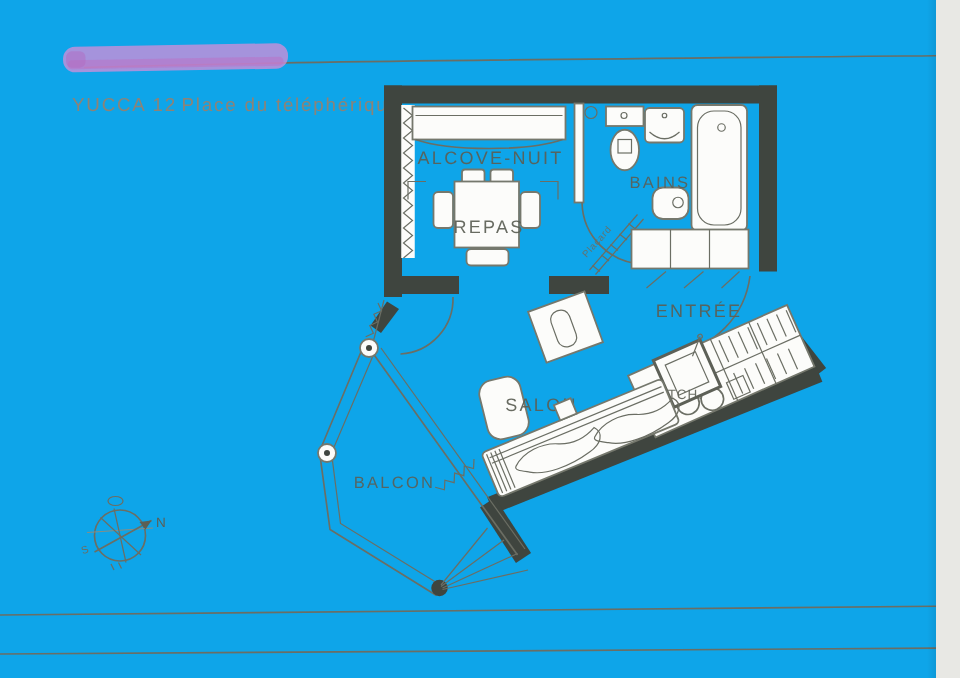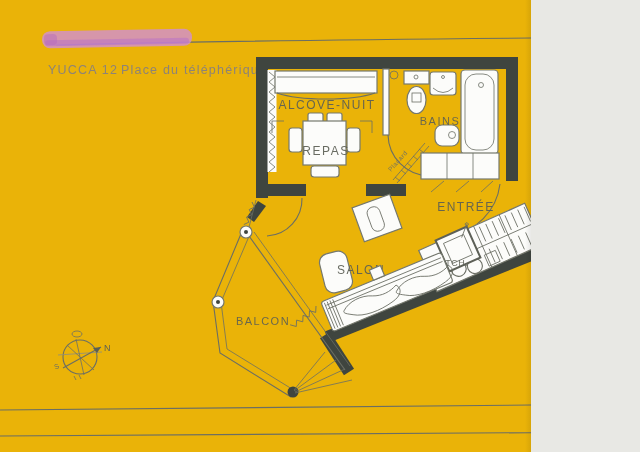--- a/index.html
+++ b/index.html
@@ -1,16 +1,16 @@
 <!DOCTYPE html>
 <html><head>
 <meta charset="utf-8">
 <style>
   html,body{margin:0;padding:0;background:#e8e8e4;}
-  .page{position:relative;width:531px;height:452px;background:#eab308;overflow:hidden;
+  .page{position:relative;width:624px;height:452px;background:#0ea5e9;overflow:hidden;
         font-family:"Liberation Sans",sans-serif;}
   .page::after{content:"";position:absolute;top:0;right:0;width:6px;height:100%;
         background:linear-gradient(to right,rgba(0,0,0,0),rgba(0,0,0,.08));pointer-events:none;}
   svg{position:absolute;left:0;top:0;}
   
   .wall{fill:#3f453f;stroke:none;}
   .wallln{stroke:#3f453f;stroke-width:12;fill:none;}
   .ln{fill:none;stroke:#6b6e64;stroke-width:1.1;}
   .thin{stroke-width:.8;}
   .soft{stroke:#8b8d82;}

